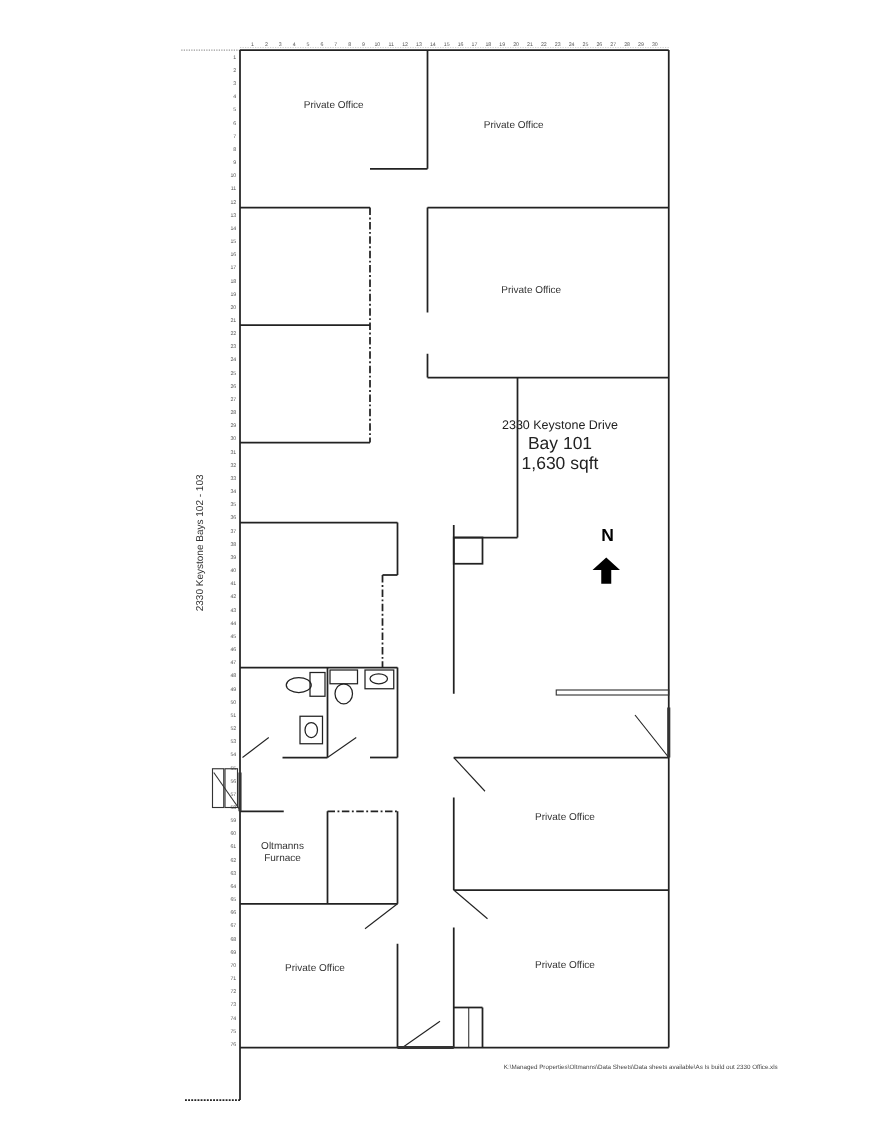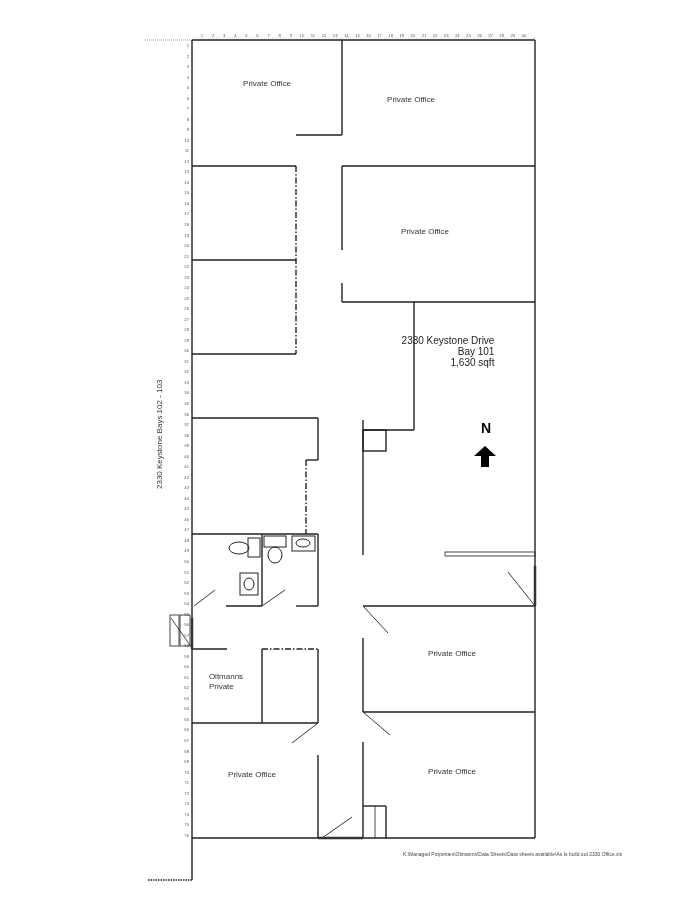--- a/index.html
+++ b/index.html
@@ -1,21 +1,21 @@
 <!DOCTYPE html>
 <html><head>
 <meta charset="utf-8">
 <style>
   html, body { margin: 0; padding: 0; background: #ffffff; }
   body { width: 695px; height: 899px; position: relative; overflow: hidden; font-family: "Liberation Sans", sans-serif; color: #222; }
   #plan { position: absolute; left: 0; top: 0; width: 695px; height: 899px; }
-  .lbl { position: absolute; font-size: 8px; color: #333; white-space: nowrap; transform: translateX(-50%); }
-  .title { position: absolute; text-align: right; transform: translateX(-50%); color: #222; }
+  .lbl { position: absolute; font-size: 8px; color: #333; white-space: nowrap; text-align: center; transform: translateX(-50%); }
+  .title { position: absolute; text-align: center; transform: translateX(-50%); color: #222; }
   .title .t1 { font-size: 10px; }
-  .title .t2, .title .t3 { font-size: 10px; }
+  .title .t2, .title .t3 { font-size: 14px; }
   .side { position: absolute; font-size: 8px; color: #333; white-space: nowrap; transform-origin: left top; transform: rotate(-90deg); }
   .footer { position: absolute; font-size: 5px; color: #444; white-space: nowrap; }
   .north { position: absolute; font-size: 14px; font-weight: bold; color: #000; transform: translateX(-50%); }
   .tick { font-family: "Liberation Sans", sans-serif; font-size: 4.2px; fill: #555; }
 </style>
 </head>
 <body>
 
 <svg id="plan" viewBox="0 0 695 899" xmlns="http://www.w3.org/2000/svg">
   <g id="col-ticks">
@@ -225,21 +225,21 @@
 </svg>
 
 <div class="lbl" style="left:267px; top:79px;">Private Office</div>
 <div class="lbl" style="left:411px; top:95px;">Private Office</div>
 <div class="lbl" style="left:425px; top:227px;">Private Office</div>
 <div class="lbl" style="left:452px; top:649px;">Private Office</div>
 <div class="lbl" style="left:252px; top:770px;">Private Office</div>
 <div class="lbl" style="left:452px; top:767px;">Private Office</div>
 <div class="lbl" style="left:226px; top:672px; line-height:10px;">
   <div>Oltmanns</div>
-  <div>Private</div>
+  <div>Furnace</div>
 </div>
 
 <div class="title" style="left:448px; top:335px;">
   <div class="t1">2330 Keystone Drive</div>
   <div class="t2">Bay 101</div>
   <div class="t3">1,630 sqft</div>
 </div>
 
 <div class="north" style="left:486px; top:420px;">N</div>
 

